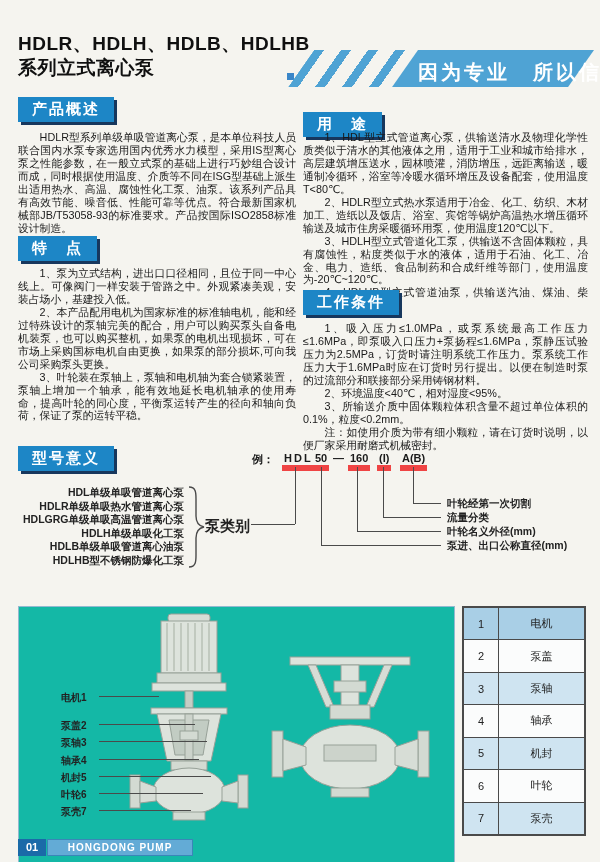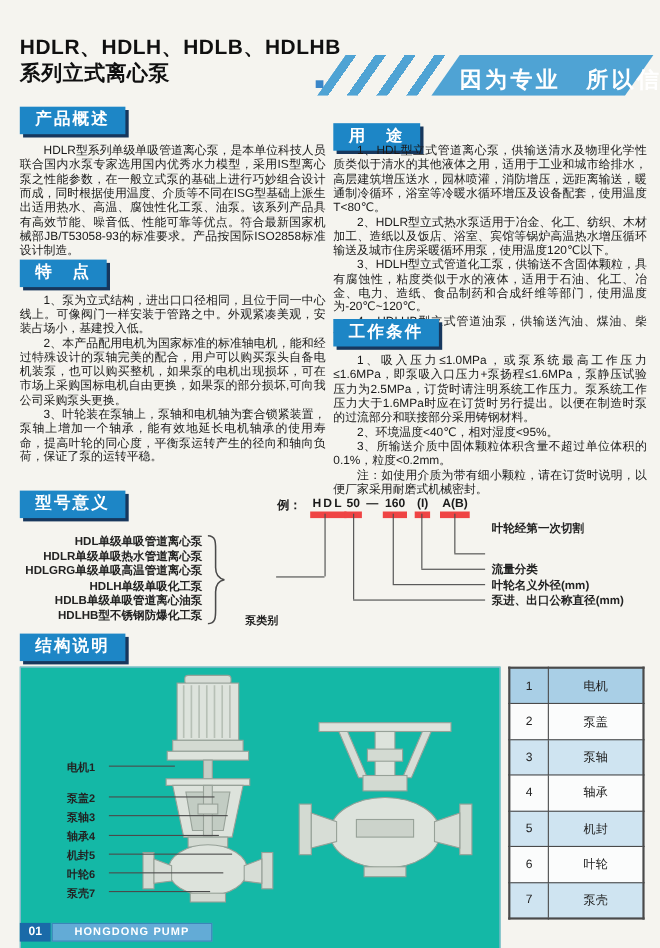--- a/index.html
+++ b/index.html
@@ -106,39 +106,38 @@
   <div class="vl" style="left:321px;top:467px;height:78px;"></div>
   <div class="vl" style="left:357px;top:467px;height:64px;"></div>
   <div class="vl" style="left:383px;top:467px;height:50px;"></div>
   <div class="vl" style="left:413px;top:467px;height:36px;"></div>
   <div class="hl" style="left:251px;top:524px;width:44px;"></div>
   <div class="hl" style="left:413px;top:503px;width:28px;"></div>
   <div class="hl" style="left:383px;top:517px;width:58px;"></div>
   <div class="hl" style="left:357px;top:531px;width:84px;"></div>
   <div class="hl" style="left:321px;top:545px;width:120px;"></div>
 
-  <span class="mlabel" style="left:447px;top:474px;">叶轮经第一次切割</span>
+  <span class="mlabel" style="left:447px;top:497px;">叶轮经第一次切割</span>
   <span class="mlabel" style="left:447px;top:511px;">流量分类</span>
   <span class="mlabel" style="left:447px;top:525px;">叶轮名义外径(mm)</span>
   <span class="mlabel" style="left:447px;top:539px;">泵进、出口公称直径(mm)</span>
 
   <div class="mtype-list">
     <div>HDL单级单吸管道离心泵</div>
     <div>HDLR单级单吸热水管道离心泵</div>
     <div>HDLGRG单级单吸高温管道离心泵</div>
     <div>HDLH单级单吸化工泵</div>
     <div>HDLB单级单吸管道离心油泵</div>
     <div>HDLHB型不锈钢防爆化工泵</div>
   </div>
   <svg style="position:absolute;left:187px;top:486px;" width="18" height="82" viewBox="0 0 18 82">
     <path d="M2,1 C9,1 9,7 9,13 L9,30 C9,37 12,40 17,41 C12,42 9,45 9,52 L9,69 C9,75 9,81 2,81" fill="none" stroke="#4a4a4a" stroke-width="1.4"></path>
   </svg>
-  <span class="mlabel" style="left:223px;top:517px;font-size:10px;margin-top:40px;">泵类别</span>
-
-  <div class="sec-h" style="left:18px;top:576px;">结构说明</div>
+  <span class="mlabel" style="left:205px;top:517px;font-size:15px;">泵类别</span>
+
 
   <div class="panel">
 
     <svg style="position:absolute;left:95px;top:4px;" width="150" height="212" viewBox="0 0 150 212">
       <rect x="54" y="3" width="42" height="8" rx="3" fill="#d7ddd6" stroke="#97a198" stroke-width="1"></rect>
       <rect x="47" y="10" width="56" height="52" fill="#dde3dc" stroke="#97a198" stroke-width="1"></rect>
       <g stroke="#b7c0b6" stroke-width="1.5">
         <line x1="53" y1="12" x2="53" y2="60"></line>
           <line x1="60" y1="12" x2="60" y2="60"></line>
         <line x1="67" y1="12" x2="67" y2="60"></line>

